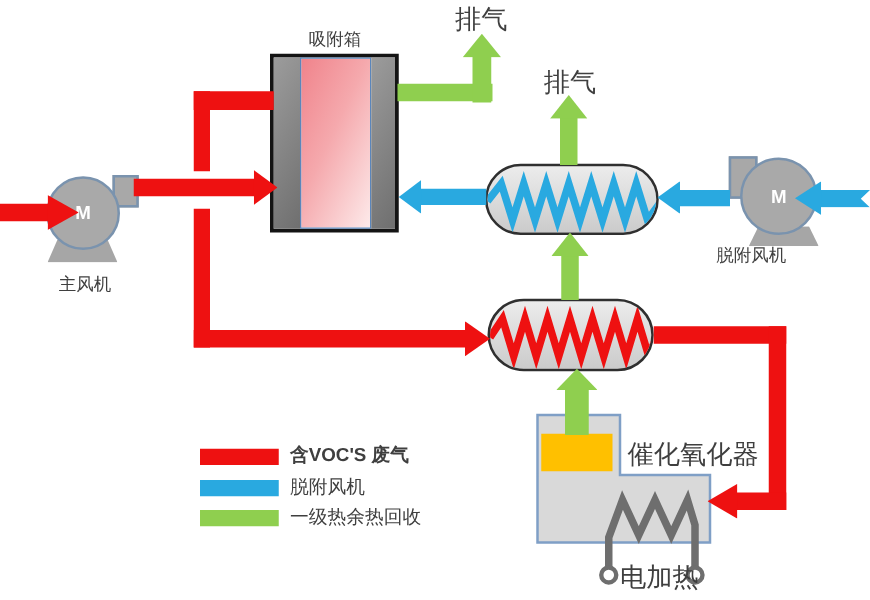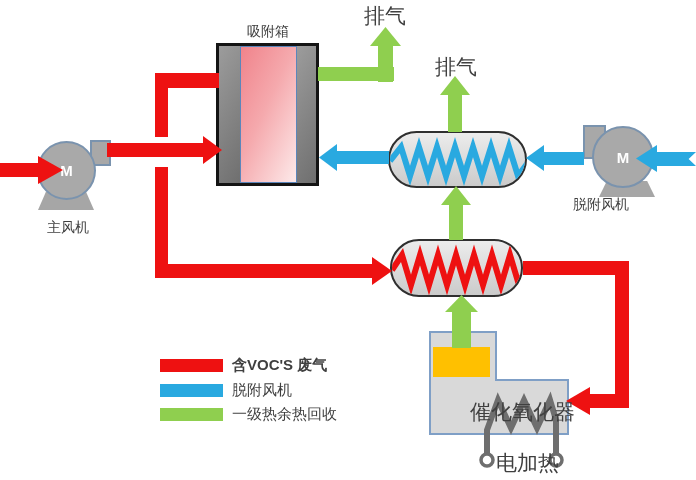--- a/index.html
+++ b/index.html
@@ -121,21 +121,21 @@
   <div class="abs green tri-u" style="left:441px;top:186px;width:30px;height:19px;"></div>
 
   <div class="abs green" style="left:452px;top:310px;width:19px;height:38px;"></div>
   <div class="abs green tri-u" style="left:445px;top:295px;width:33px;height:17px;"></div>
 
   <div class="lbl center" style="left:222px;top:23px;width:92px;">吸附箱</div>
   <div class="lbl center small15" style="left:360px;top:4px;width:50px;">排气</div>
   <div class="lbl center small15" style="left:430px;top:55px;width:52px;">排气</div>
   <div class="lbl center" style="left:28px;top:219px;width:80px;">主风机</div>
   <div class="lbl center" style="left:563px;top:196px;width:76px;">脱附风机</div>
-  <div class="lbl small15" style="left:470px;top:352px;margin-top:48px;">催化氧化器</div>
+  <div class="lbl small15" style="left:502px;top:352px;">催化氧化器</div>
   <div class="lbl small15" style="left:496px;top:451px;">电加热</div>
 
   <div class="sw red" style="left:160px;top:359px;"></div>
   <div class="lbl legend-lbl" style="left:232px;top:356px;font-weight:bold;">含VOC'S 废气</div>
 
   <div class="sw blue" style="left:160px;top:384px;"></div>
   <div class="lbl legend-lbl" style="left:232px;top:381px;">脱附风机</div>
 
   <div class="sw green" style="left:160px;top:408px;"></div>
   <div class="lbl legend-lbl" style="left:232px;top:405px;">一级热余热回收</div>

